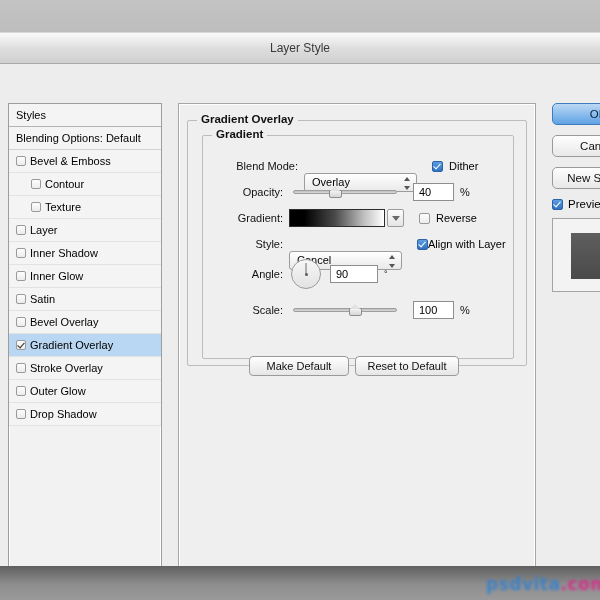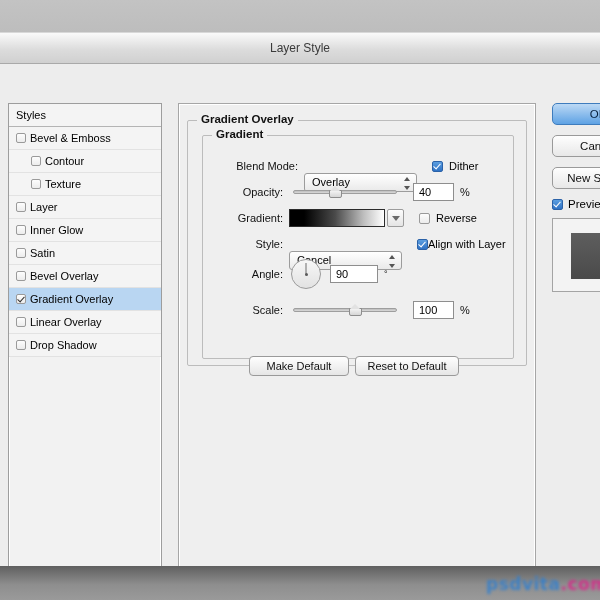--- a/index.html
+++ b/index.html
@@ -140,56 +140,65 @@
   <div class="window">
 
     <div class="titlebar">
       <span class="title">Layer Style</span>
     </div>
 
     <div class="body-area">
 
       <div class="styles-panel">
         <div class="styles-header">Styles</div>
+        <div class="styles-blending">Blending Options: Default</div>
         <div id="styles-rows">
             <div class="style-row">
               <span class="cb small"></span>
               <span class="lbl">Bevel &amp; Emboss</span>
             </div>
             <div class="style-row indent">
               <span class="cb small"></span>
               <span class="lbl">Contour</span>
             </div>
             <div class="style-row indent">
               <span class="cb small"></span>
               <span class="lbl">Texture</span>
             </div>
             <div class="style-row">
               <span class="cb small"></span>
               <span class="lbl">Layer</span>
+            </div>
+            <div class="style-row">
+              <span class="cb small"></span>
+              <span class="lbl">Inner Shadow</span>
             </div>
             <div class="style-row">
               <span class="cb small"></span>
               <span class="lbl">Inner Glow</span>
             </div>
             <div class="style-row">
               <span class="cb small"></span>
               <span class="lbl">Satin</span>
             </div>
             <div class="style-row">
               <span class="cb small"></span>
               <span class="lbl">Bevel Overlay</span>
             </div>
             <div class="style-row selected">
               <span class="cb small checked plain"></span>
               <span class="lbl">Gradient Overlay</span>
             </div>
             <div class="style-row">
               <span class="cb small"></span>
-              <span class="lbl">Linear Overlay</span>
+              <span class="lbl">Stroke Overlay</span>
+            </div>
+            <div class="style-row">
+              <span class="cb small"></span>
+              <span class="lbl">Outer Glow</span>
             </div>
             <div class="style-row">
               <span class="cb small"></span>
               <span class="lbl">Drop Shadow</span>
             </div>
           </div>
       </div>
 
       <div class="main-panel">
 

